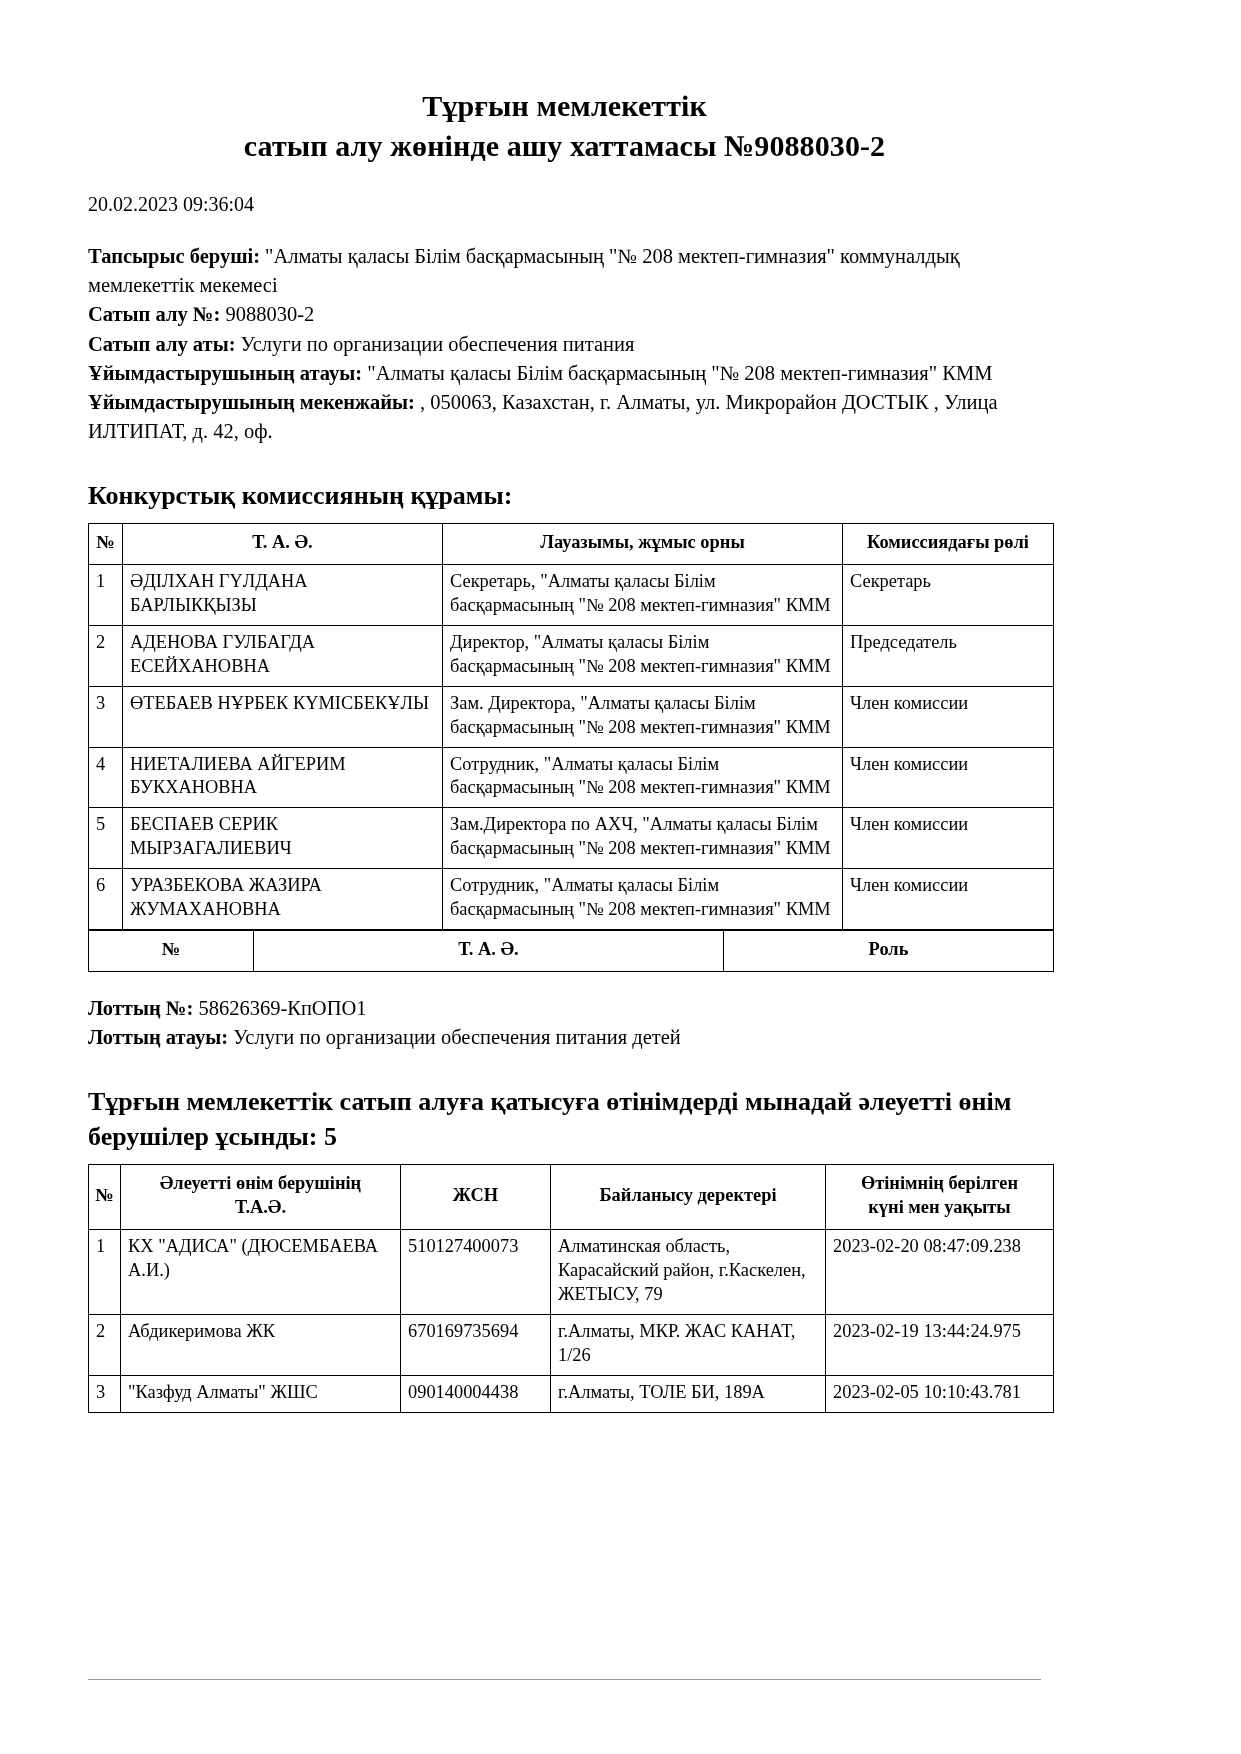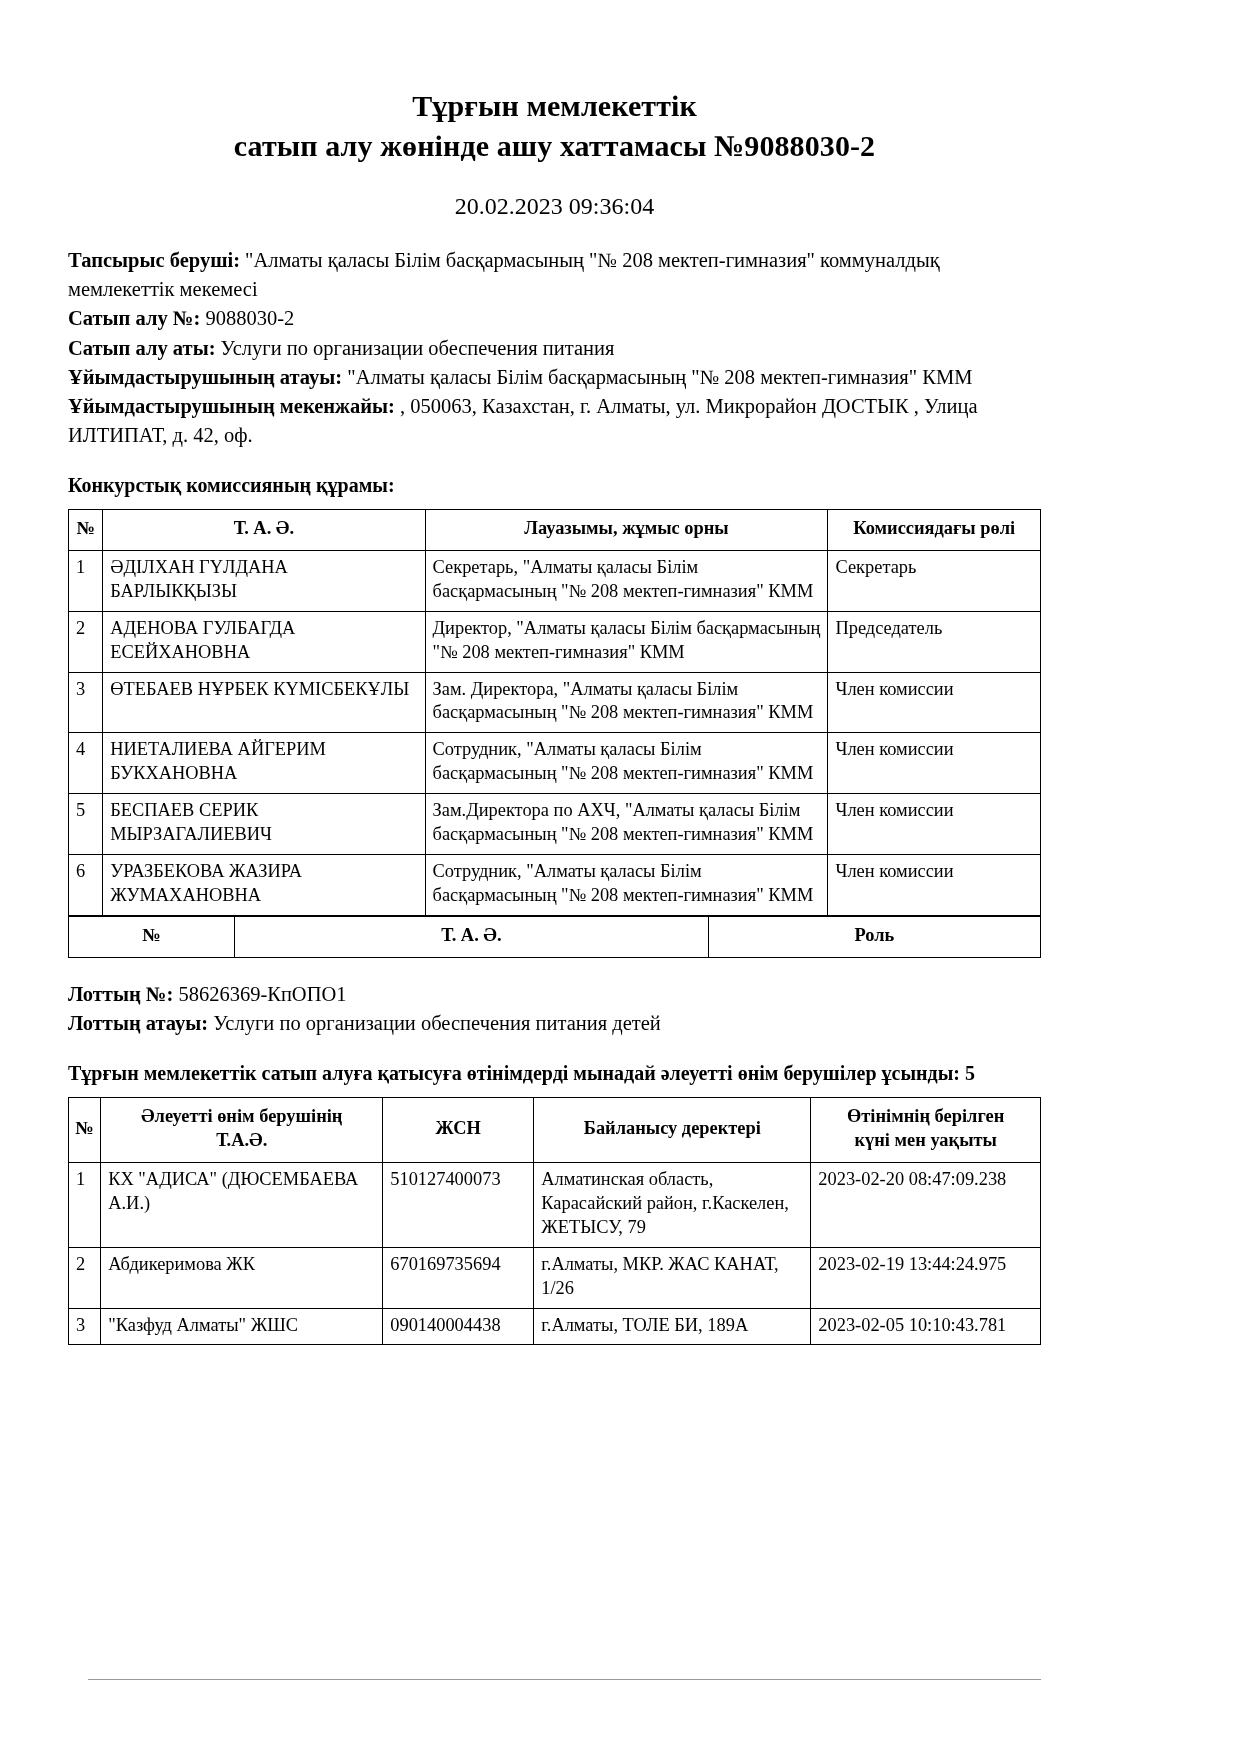--- a/index.html
+++ b/index.html
@@ -11,60 +11,60 @@
     width: 1241px;
     min-height: 1754px;
     font-family: "Liberation Serif", "DejaVu Serif", serif;
     color: #000000;
     -webkit-font-smoothing: antialiased;
   }
   .page {
     width: 1129px;
     min-height: 1754px;
     box-sizing: border-box;
-    padding: 72px 88px 40px 68px;
+    padding: 72px 88px 40px 88px;
     position: relative;
     font-family: Liberation Serif, serif;
   }
 
   
   .doc-title {
     text-align: center;
     font-weight: bold;
     font-size: 30px;
     line-height: 1.32;
     margin: 14px 0 0 0;
     letter-spacing: 0.1px;
   }
   .doc-title .line2 { display: block; }
 
   .doc-datetime {
-    text-align: center;
-    font-size: 24px;
+    text-align: left;
+    font-size: 20px;
     margin-top: 28px;
     margin-bottom: 24px;
   }
 
   
   .meta {
     margin-top: 26px;
     font-size: 20.5px;
     line-height: 1.42;
   }
   .meta p {
     margin: 0;
     text-indent: 0;
   }
   .meta b { font-weight: bold; }
 
   
   .section-heading {
     font-weight: bold;
-    font-size: 20px;
-    margin: 22px 0 10px 0;
+    font-size: 26px;
+    margin: 32px 0 10px 0;
     line-height: 1.35;
   }
   .section-heading.tight { margin-top: 18px; margin-bottom: 8px; }
 
   
   table.doc-table {
     border-collapse: collapse;
     width: 100%;
     font-size: 18.4px;
     table-layout: fixed;

